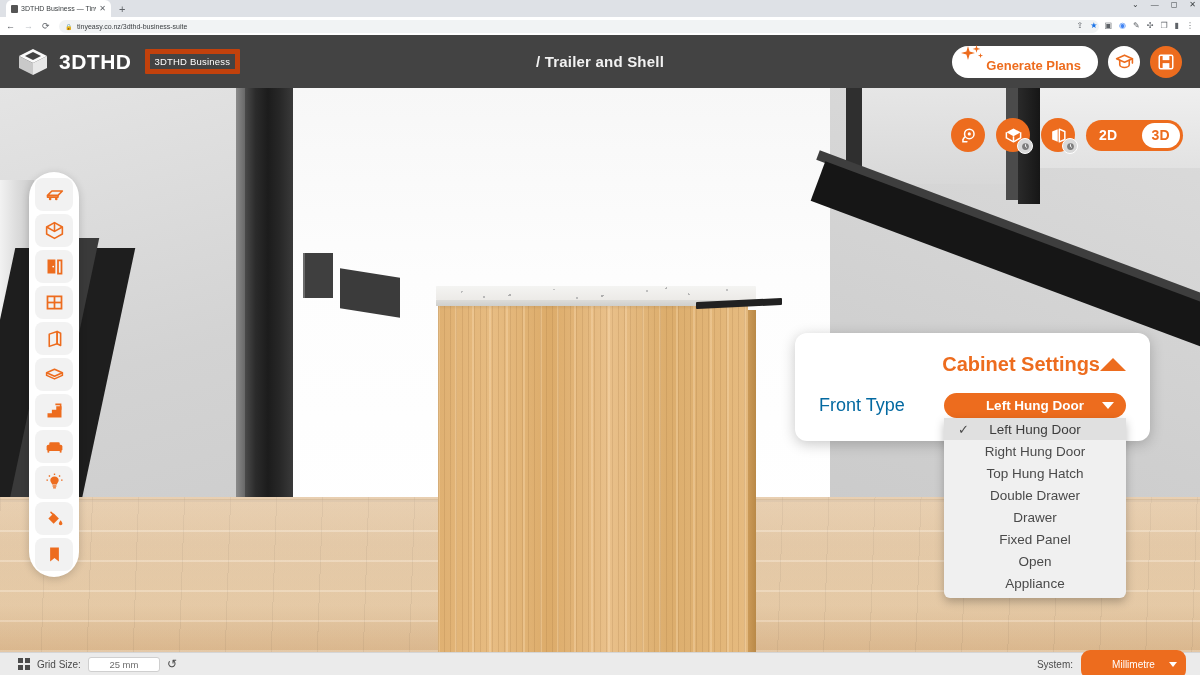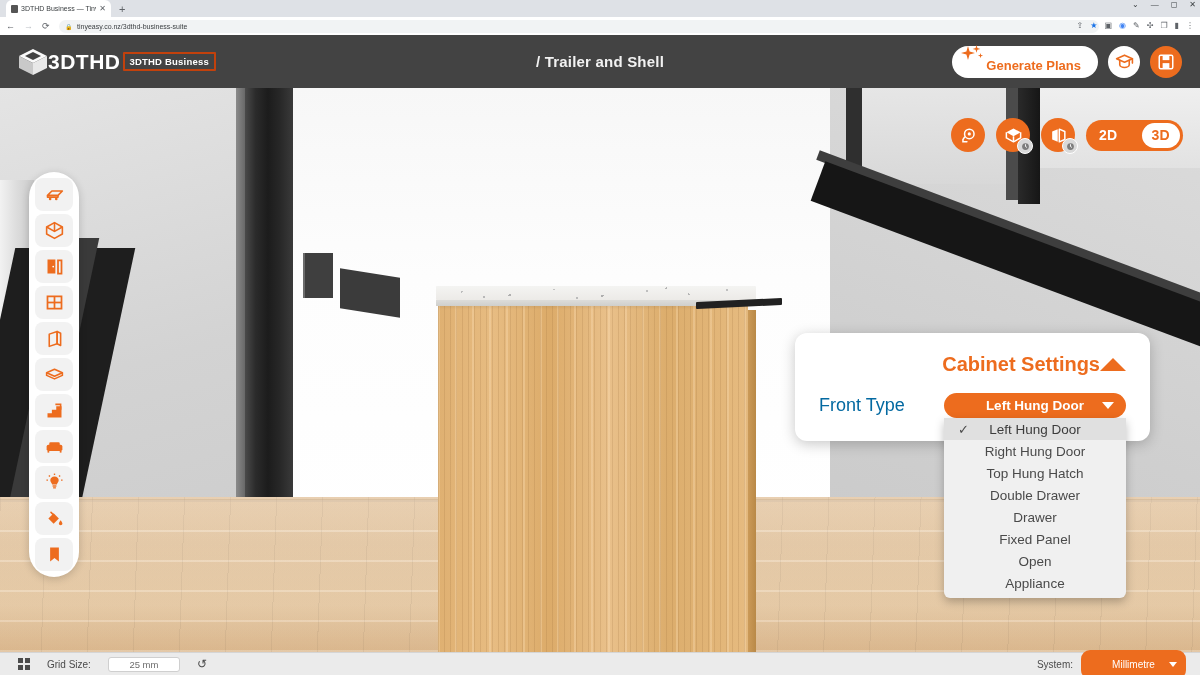--- a/index.html
+++ b/index.html
@@ -41,25 +41,25 @@
   .tb-icons { display: flex; gap: 7px; align-items: center; position: absolute; right: 6px; }
   .tb-icons i { font-style: normal; font-size: 8px; color: #5f6368; line-height: 1; }
   .tb-icons i.star { color: #1a73e8; }
   .tb-icons i.blue { color: #4285f4; }
 
   
   .app-header {
     height: 53px; background: #434343; position: relative;
     display: flex; align-items: center; padding: 0 18px;
   }
-  .brand { display: flex; align-items: center; }
+  .brand { display: flex; align-items: center; gap: 11px; }
   .logo-cube { width: 30px; height: 28px; display: block; }
   .brand-name { color: #fff; font-size: 21px; font-weight: bold; letter-spacing: .5px; }
   .brand-badge {
-    border: 2px solid #c2410c; color: #fff; font-size: 9.5px; font-weight: bold;
+    border: 5px solid #c2410c; color: #fff; font-size: 9.5px; font-weight: normal;
     padding: 2px 5px; border-radius: 1px; letter-spacing: .2px; margin-left: 2px;
   }
   .app-title {
     position: absolute; left: 50%; transform: translateX(-50%);
     color: #f2f2f2; font-size: 15px; font-weight: bold; letter-spacing: .2px;
   }
   .header-actions { position: absolute; right: 18px; display: flex; align-items: center; gap: 10px; }
   .btn-generate {
     background: #fff; border-radius: 20px; height: 32px; padding: 8px 17px 0 34px;
     display: flex; align-items: center; position: relative;
@@ -284,21 +284,21 @@
     font-size: 13.5px; color: #4a4a4a; position: relative; cursor: pointer;
   }
   .dd-item.selected { background: #e0e0e0; color: #3c3c3c; }
   .dd-check { position: absolute; left: 14px; font-size: 13px; color: #4a4a4a; }
 
   
   .statusbar {
     height: 23px; width: 1200px; background: #ebebeb; border-top: 1px solid #d5d5d5;
     display: flex; align-items: center; padding: 0 18px; position: relative;
   }
-  .grid-group { display: flex; align-items: center; gap: 17px; }
+  .grid-group { display: flex; align-items: center; gap: 7px; }
   .grid-glyph { width: 12px; height: 12px; display: block; }
   .grid-label { font-size: 10px; color: #4b4b4b; }
   .grid-input {
     width: 72px; height: 15px; background: #fff; border: 1px solid #cfcfcf; border-radius: 3px;
     font-size: 9.5px; color: #6c6c6c; text-align: center; line-height: 13px; cursor: text;
   }
   .reset-btn { font-size: 12px; color: #4b4b4b; cursor: pointer; line-height: 1; }
   .system-group {
     position: absolute; right: 14px; display: flex; align-items: center; gap: 8px;
   }

